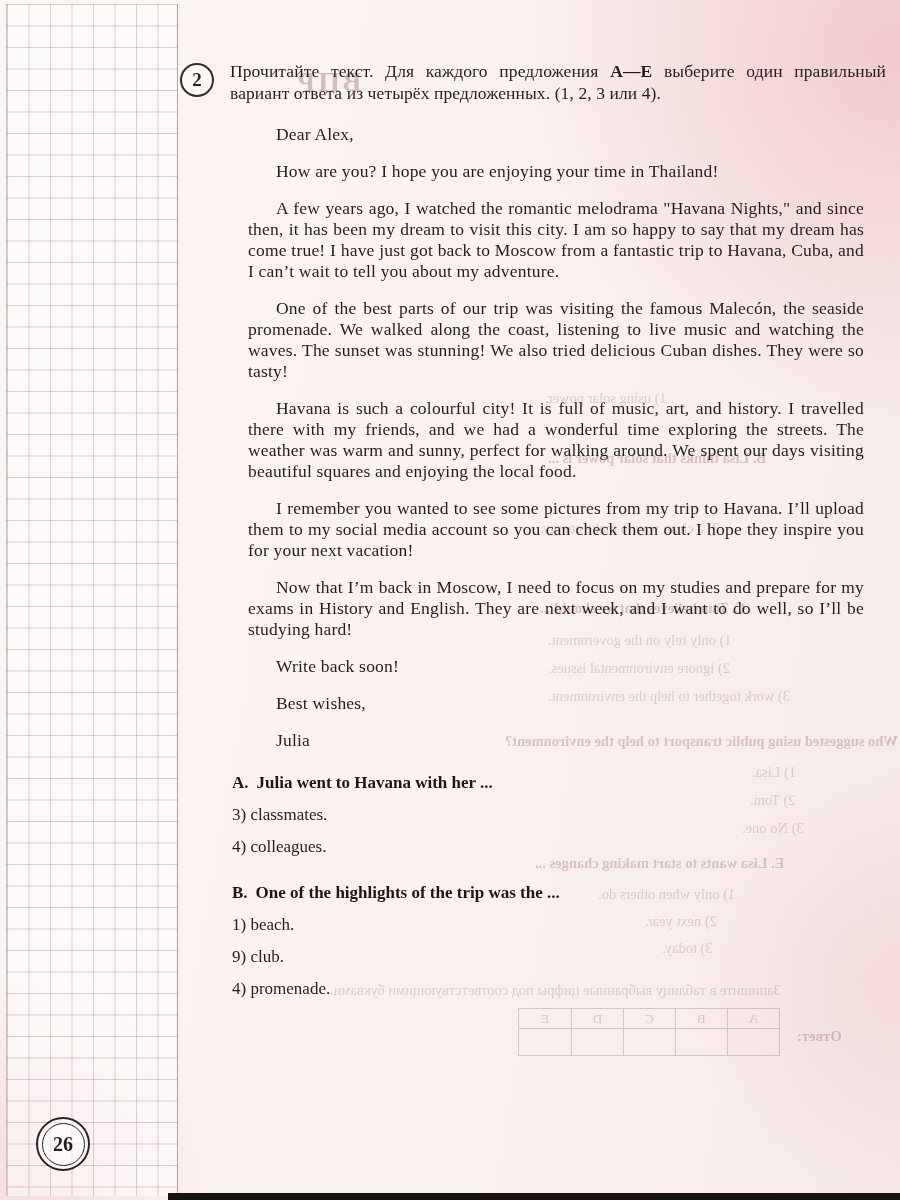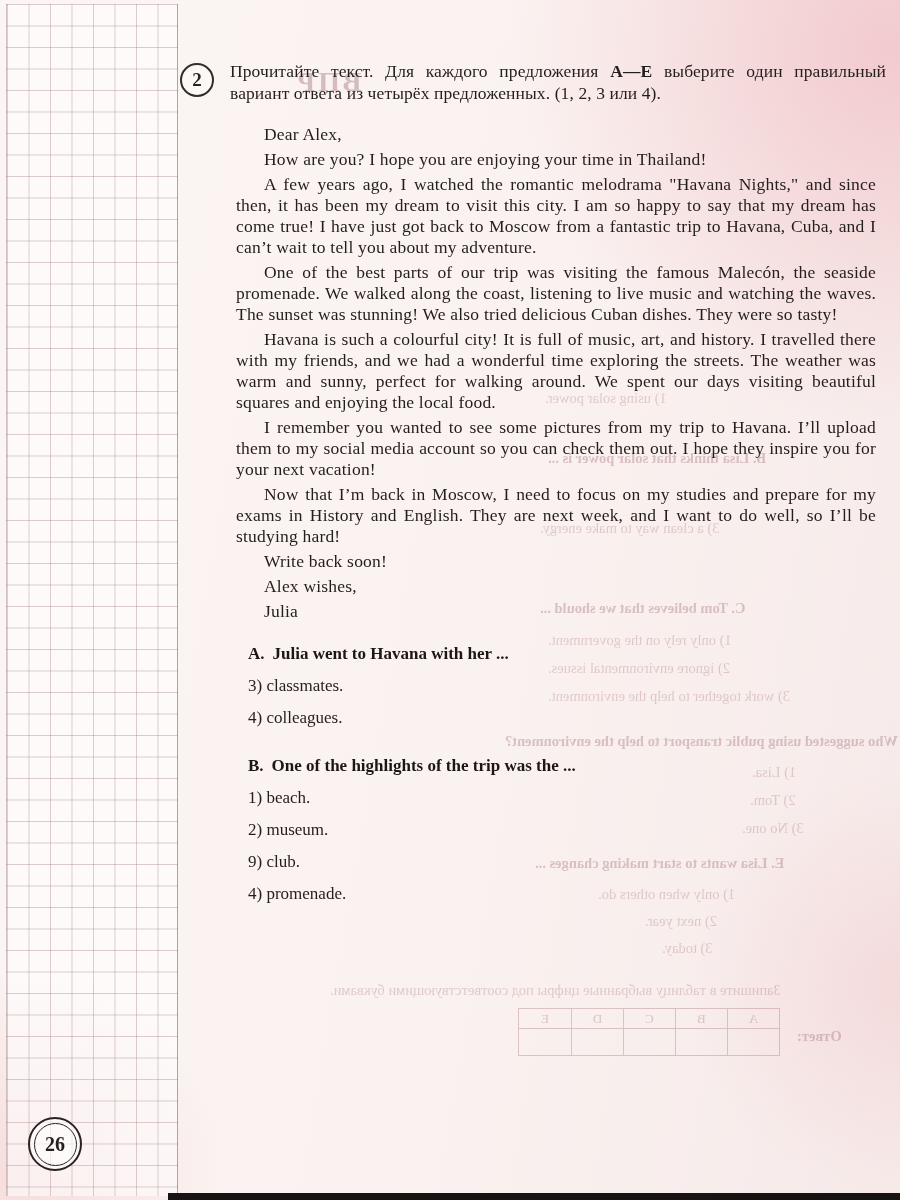--- a/index.html
+++ b/index.html
@@ -87,46 +87,46 @@
     letter-spacing: 0.1px;
   }
   .letter {
     margin: 20px 0 0 52px;
     width: 648px;
     font-size: 17.5px;
     line-height: 21px;
     letter-spacing: 0.2px;
   }
   .para {
-    margin: 4px;
+    margin: 16px;
     text-indent: 28px;
     text-align: justify;
   }
   .questions {
     margin: 6px 0 0 52px;
     width: 648px;
   }
-  .question { margin: 16px; }
+  .question { margin: 0; }
   .stem {
     margin: 14px 0 0 0;
     font-weight: bold;
     font-size: 17px;
     line-height: 32px;
     color: #1d1616;
   }
   .q-label { margin-right: 8px; }
   .option {
     margin: 0;
     font-size: 17px;
     line-height: 32px;
   }
   
   .page-badge {
     position: absolute;
-    left: 28px;
+    left: 36px;
     top: 1117px;
     width: 54px;
     height: 54px;
     border: 2.5px solid #2a2222;
     border-radius: 50%;
     display: flex;
     align-items: center;
     justify-content: center;
     background: rgba(255,255,255,0.6);
     z-index: 4;
@@ -246,36 +246,35 @@
 
     <div class="letter">
       <p class="para">Dear Alex,</p>
       <p class="para">How are you? I hope you are enjoying your time in Thailand!</p>
       <p class="para">A few years ago, I watched the romantic melodrama "Havana Nights," and since then, it has been my dream to visit this city. I am so happy to say that my dream has come true! I have just got back to Moscow from a fantastic trip to Havana, Cuba, and I can’t wait to tell you about my adventure.</p>
       <p class="para">One of the best parts of our trip was visiting the famous Malecón, the seaside promenade. We walked along the coast, listening to live music and watching the waves. The sunset was stunning! We also tried delicious Cuban dishes. They were so tasty!</p>
       <p class="para">Havana is such a colourful city! It is full of music, art, and history. I travelled there with my friends, and we had a wonderful time exploring the streets. The weather was warm and sunny, perfect for walking around. We spent our days visiting beautiful squares and enjoying the local food.</p>
       <p class="para">I remember you wanted to see some pictures from my trip to Havana. I’ll upload them to my social media account so you can check them out. I hope they inspire you for your next vacation!</p>
       <p class="para">Now that I’m back in Moscow, I need to focus on my studies and prepare for my exams in History and English. They are next week, and I want to do well, so I’ll be studying hard!</p>
       <p class="para">Write back soon!</p>
-      <p class="para">Alex wishes,</p>
+      <p class="para">Best wishes,</p>
       <p class="para">Julia</p>
     </div>
 
     <div class="questions">
 
       <div class="question">
         <p class="stem"><span class="q-label">A.</span><span>Julia went to Havana with her ...</span></p>
         <p class="option">3) classmates.</p>
         <p class="option">4) colleagues.</p>
       </div>
 
       <div class="question">
         <p class="stem"><span class="q-label">B.</span><span>One of the highlights of the trip was the ...</span></p>
         <p class="option">1) beach.</p>
-        <p class="option">2) museum.</p>
         <p class="option">9) club.</p>
         <p class="option">4) promenade.</p>
       </div>
 
 
     </div>
   </div>
 
   <div class="page-badge">
     <span class="page-badge-inner">26</span>

